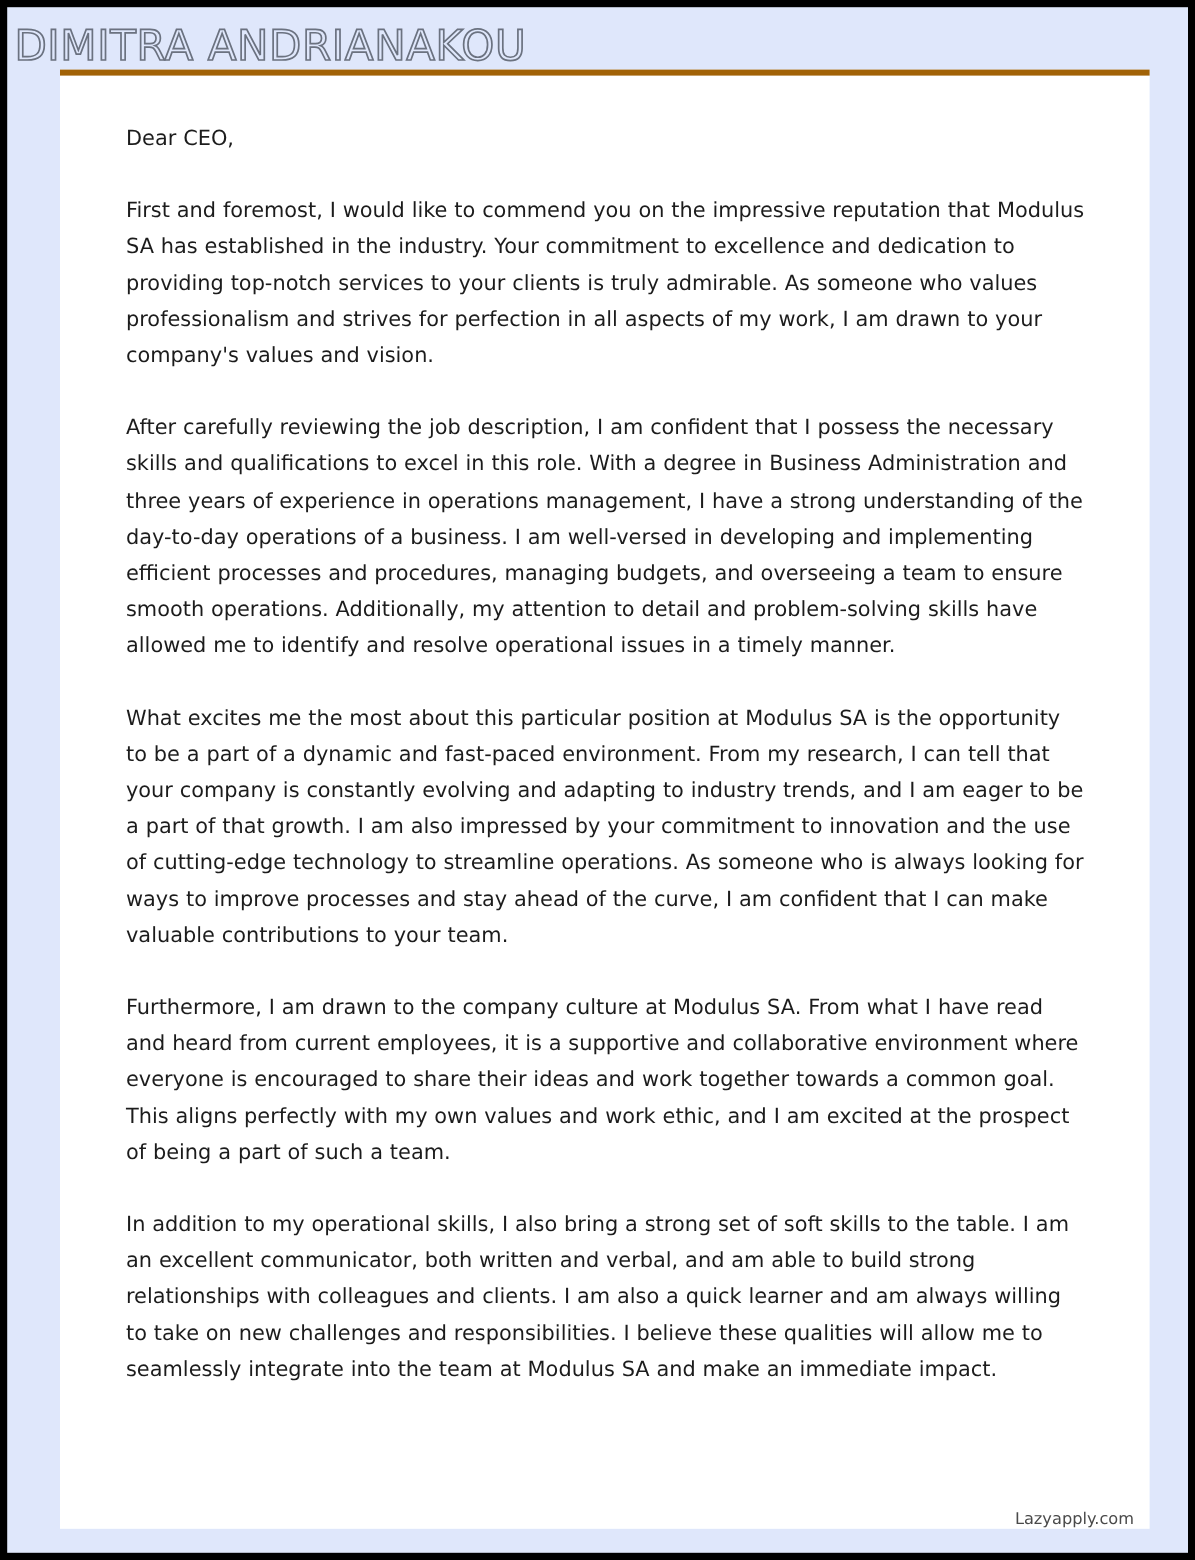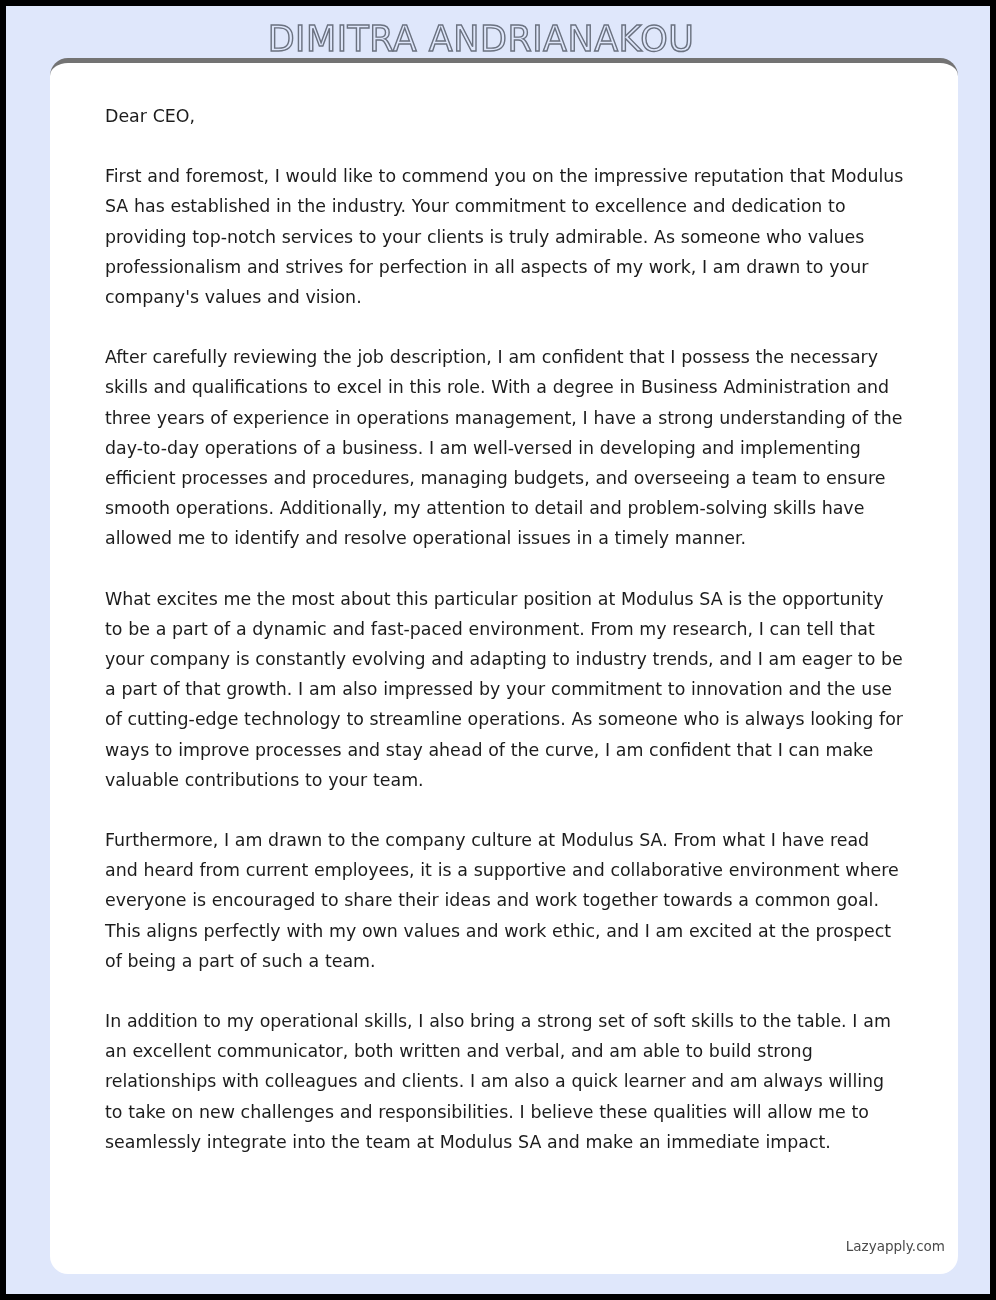--- a/index.html
+++ b/index.html
@@ -24,21 +24,21 @@
     border: 6px solid #000;
   }
   .letterhead {
     position: absolute;
     left: 6px;
     top: 6px;
     width: 984px;
     height: 46px;
     display: flex;
     align-items: flex-end;
-    justify-content: center;
+    justify-content: flex-start;
     box-sizing: border-box;
     padding-right: 46px;
   }
   .letterhead-name {
     font-family: "DejaVu Sans", sans-serif;
     font-size: 35px;
     letter-spacing: 0.5px;
     font-weight: 400;
     color: #dfe7fb;
     -webkit-text-stroke: 1.4px #6b7280;
@@ -46,44 +46,43 @@
     line-height: 38px;
     white-space: nowrap;
   }
   .sheet {
     position: absolute;
     left: 44px;
     top: 52px;
     width: 908px;
     height: 1216px;
     background: #ffffff;
-    border-top: 5px solid #737373;
+    border-top: 5px solid #a16207;
     box-sizing: border-box;
     overflow: hidden;
-    border-radius: 18px;
   }
   .sheet-inner {
     padding: 38px 53px 0 55px;
   }
   .letter-body p {
     margin: 0 0 30px 0;
     font-size: 17.4px;
     line-height: 30.2px;
     color: #1c1c1c;
     font-family: "DejaVu Sans", sans-serif;
     text-align: left;
     word-spacing: 0.2px;
   }
   .letter-body p.salutation {
     margin-bottom: 30px;
   }
   .watermark {
     position: absolute;
     right: 13px;
-    bottom: 20px;
+    bottom: 0;
     font-size: 13.5px;
     color: #4a4a4a;
     font-family: "DejaVu Sans", sans-serif;
     white-space: nowrap;
   }
 </style>
 </head>
 <body>
 
 <div class="page-frame">

